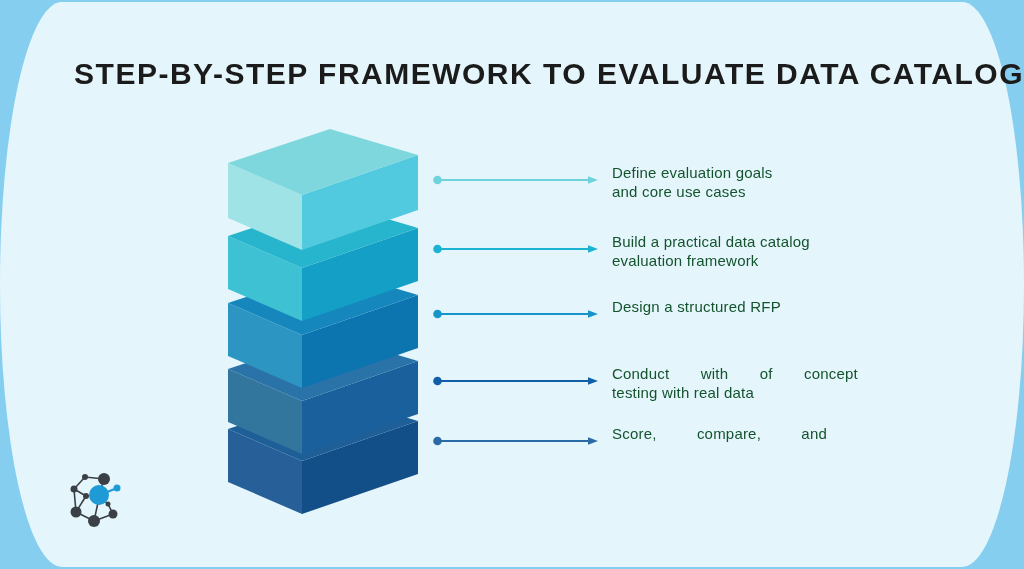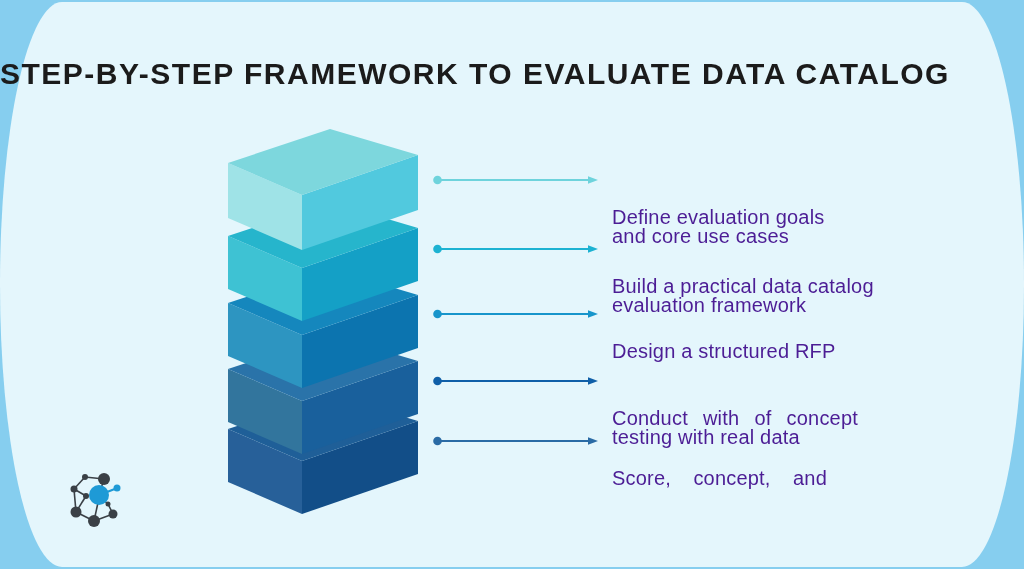--- a/index.html
+++ b/index.html
@@ -8,35 +8,34 @@
     background:#86CEEF;
     font-family:"Liberation Sans","DejaVu Sans",sans-serif;
   }
   .panel{
     position:absolute;left:0;right:0;top:2px;bottom:2px;
     background:#E4F6FC;
     border-radius:62px/282px;
   }
   .title{
     position:absolute;left:0;top:57px;width:1024px;
-    text-align:left;
+    text-align:right;
     font-size:30px;font-weight:bold;letter-spacing:1.5px;
     color:#1B1B1B;
   }
   .stack-svg{position:absolute;left:225px;top:125px;}
   .step{
     position:absolute;left:432px;width:470px;
     display:flex;align-items:flex-start;
   }
   .step svg.arrow{flex:0 0 auto;margin-top:11px;}
   .step-text{
     margin-left:10px;
-    font-size:20px;line-height:19px;letter-spacing:0.2px;
-    color:#4c1d95;
-    margin-top:45px;
+    font-size:15px;line-height:19px;letter-spacing:0.2px;
+    color:#14532d;
   }
   .s1{top:163px}.s2{top:232px}.s3{top:297px}.s4{top:364px}.s5{top:424px}
   .s4 .step-text{width:246px}
   .s5 .step-text{width:215px}
   .s4 .l1,.s5 .l1{text-align:justify;text-align-last:justify}
   .logo-svg{position:absolute;left:63px;top:468px;}
 </style>
 </head>
 <body>
 
@@ -124,21 +123,21 @@
   </div>
 </div>
 
 <div class="step s5">
   <svg class="arrow" width="170" height="12" viewBox="0 0 170 12">
     <circle cx="5.5" cy="6" r="4.3" fill="#2A6BA5"></circle>
     <line x1="9" y1="6" x2="157" y2="6" stroke-width="1.8" stroke="#2A6BA5"></line>
     <polygon points="156,2.2 166,6 156,9.8" fill="#2A6BA5"></polygon>
   </svg>
   <div class="step-text">
-    <div class="l1">Score, concept, and</div>
+    <div class="l1">Score, compare, and</div>
   </div>
 </div>
 
 <svg class="logo-svg" width="62" height="62" viewBox="0 0 62 62">
   <g stroke="#3A4046" stroke-width="1.6" fill="none">
     <line x1="41" y1="11" x2="22" y2="9"></line>
     <line x1="22" y1="9" x2="11" y2="21"></line>
     <line x1="11" y1="21" x2="23" y2="28"></line>
     <line x1="11" y1="21" x2="13" y2="44"></line>
     <line x1="23" y1="28" x2="13" y2="44"></line>

